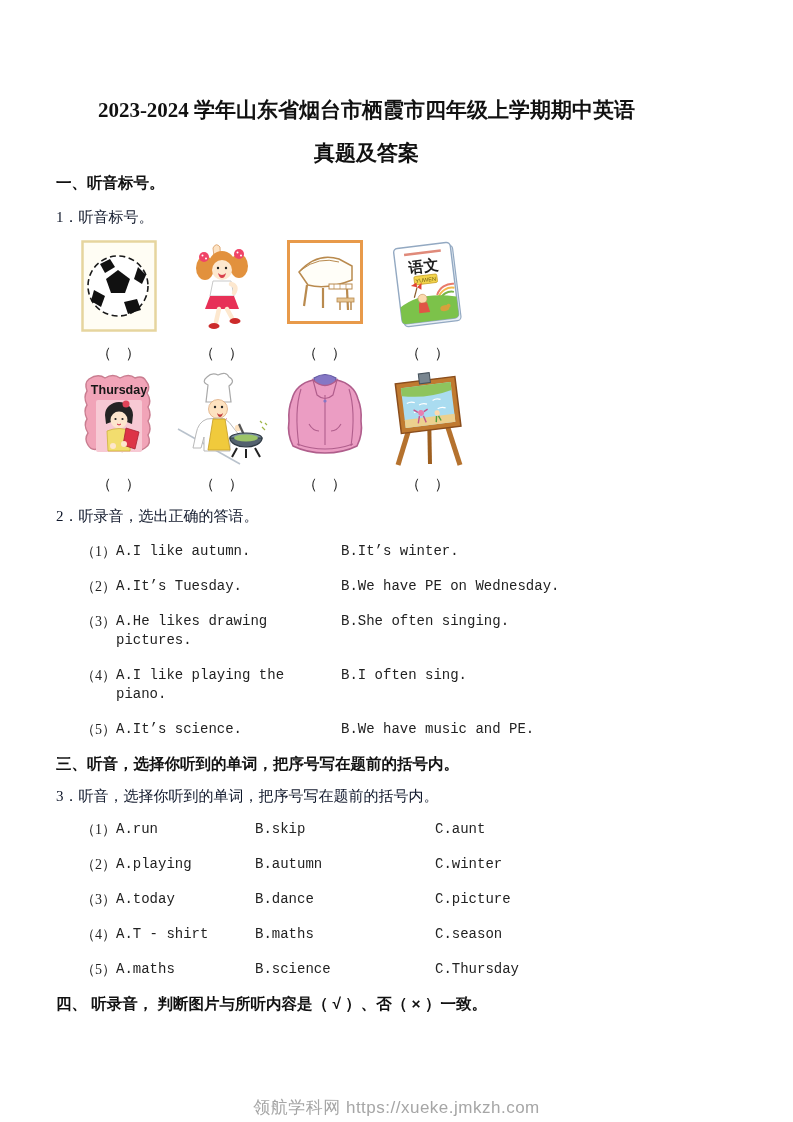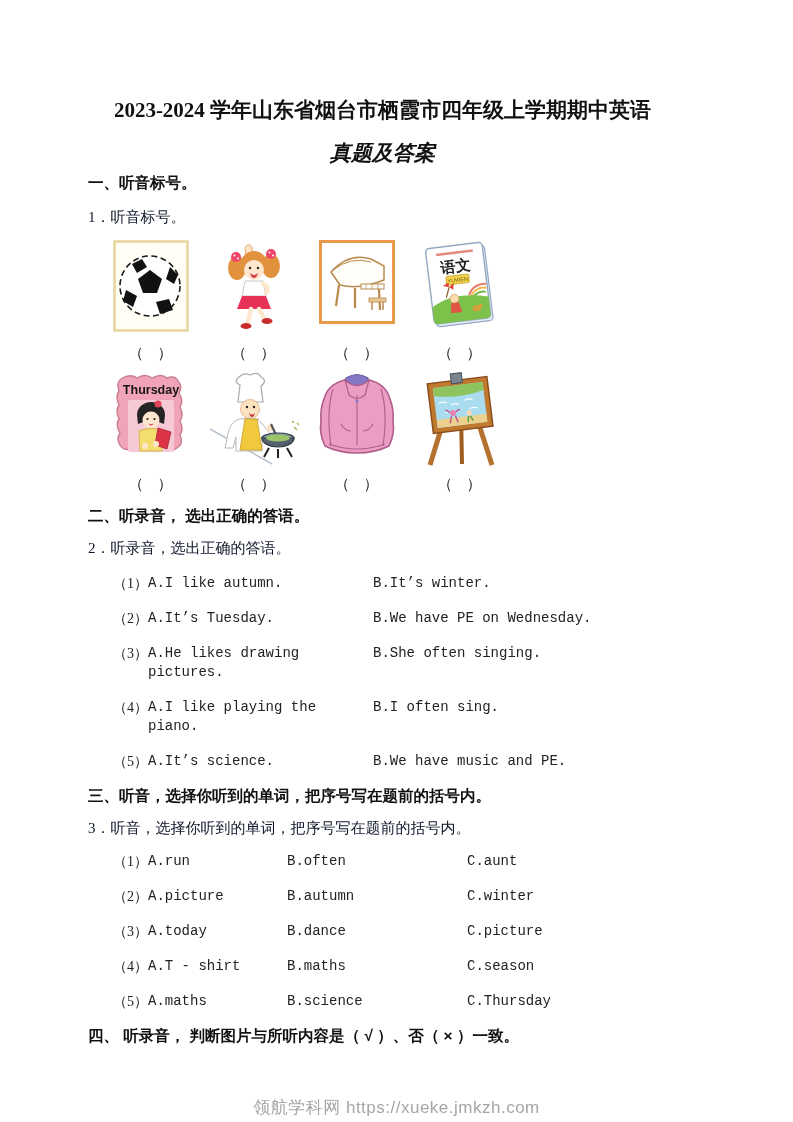--- a/index.html
+++ b/index.html
@@ -1,22 +1,22 @@
 <!DOCTYPE html>
 <html><head>
 <meta charset="utf-8">
 <style>
   html,body{margin:0;padding:0;background:#ffffff;}
   body{width:793px;height:1122px;position:relative;overflow:hidden;
        font-family:"Liberation Serif", serif;color:#1c1c1c;}
-  .page{box-sizing:border-box;width:793px;height:1122px;padding:97px 116px 0 88px;}
+  .page{box-sizing:border-box;width:793px;height:1122px;padding:97px 116px 0 56px;}
 
   .title{font-family:"Liberation Serif", serif;font-weight:bold;font-size:21px;
          line-height:26px;text-align:center;color:#111;}
-  .title2{margin-top:17px;font-style:italic;}
+  .title2{margin-top:17px;}
 
   .sec-head{font-family:"Liberation Sans", sans-serif;font-weight:bold;
             font-size:15.5px;line-height:20px;color:#111;}
   .sub{font-family:"Liberation Serif", serif;font-size:15px;line-height:20px;color:#0f172a;}
 
   .mt20{margin-top:7px}.mt14{margin-top:14px}.mt13{margin-top:13px}
   .mt12{margin-top:12px}.mt8{margin-top:8px}.mt15{margin-top:15px}
 
   
   .img-row{display:flex;justify-content:space-between;width:402px;margin-left:16px;}
@@ -252,21 +252,20 @@
           </g>
         </svg>
       </div>
       <div class="bracket r2">
         <span>（</span>
           <span>）</span>
       </div>
     </div>
   </div>
 
-  <div class="sec-head mt12">二、听录音， 选出正确的答语。</div>
   <div class="sub mt12">2．听录音，选出正确的答语。</div>
 
   <div class="opt-row s2">
     <span class="colA">
         <span class="num">（1）</span>
         <span>A.I like autumn.</span>
       </span>
     <span>B.It’s winter.</span>
   </div>
   <div class="opt-row s2">
@@ -299,27 +298,27 @@
   </div>
 
   <div class="sec-head mt15">三、听音，选择你听到的单词，把序号写在题前的括号内。</div>
   <div class="sub mt12">3．听音，选择你听到的单词，把序号写在题前的括号内。</div>
 
   <div class="opt-row s3 s3-first">
     <span class="colA">
         <span class="num">（1）</span>
         <span>A.run</span>
       </span>
-    <span class="colB">B.often</span>
+    <span class="colB">B.skip</span>
     <span>C.aunt</span>
   </div>
   <div class="opt-row s3">
     <span class="colA">
         <span class="num">（2）</span>
-        <span>A.picture</span>
+        <span>A.playing</span>
       </span>
     <span class="colB">B.autumn</span>
     <span>C.winter</span>
   </div>
   <div class="opt-row s3">
     <span class="colA">
         <span class="num">（3）</span>
         <span>A.today</span>
       </span>
     <span class="colB">B.dance</span>

